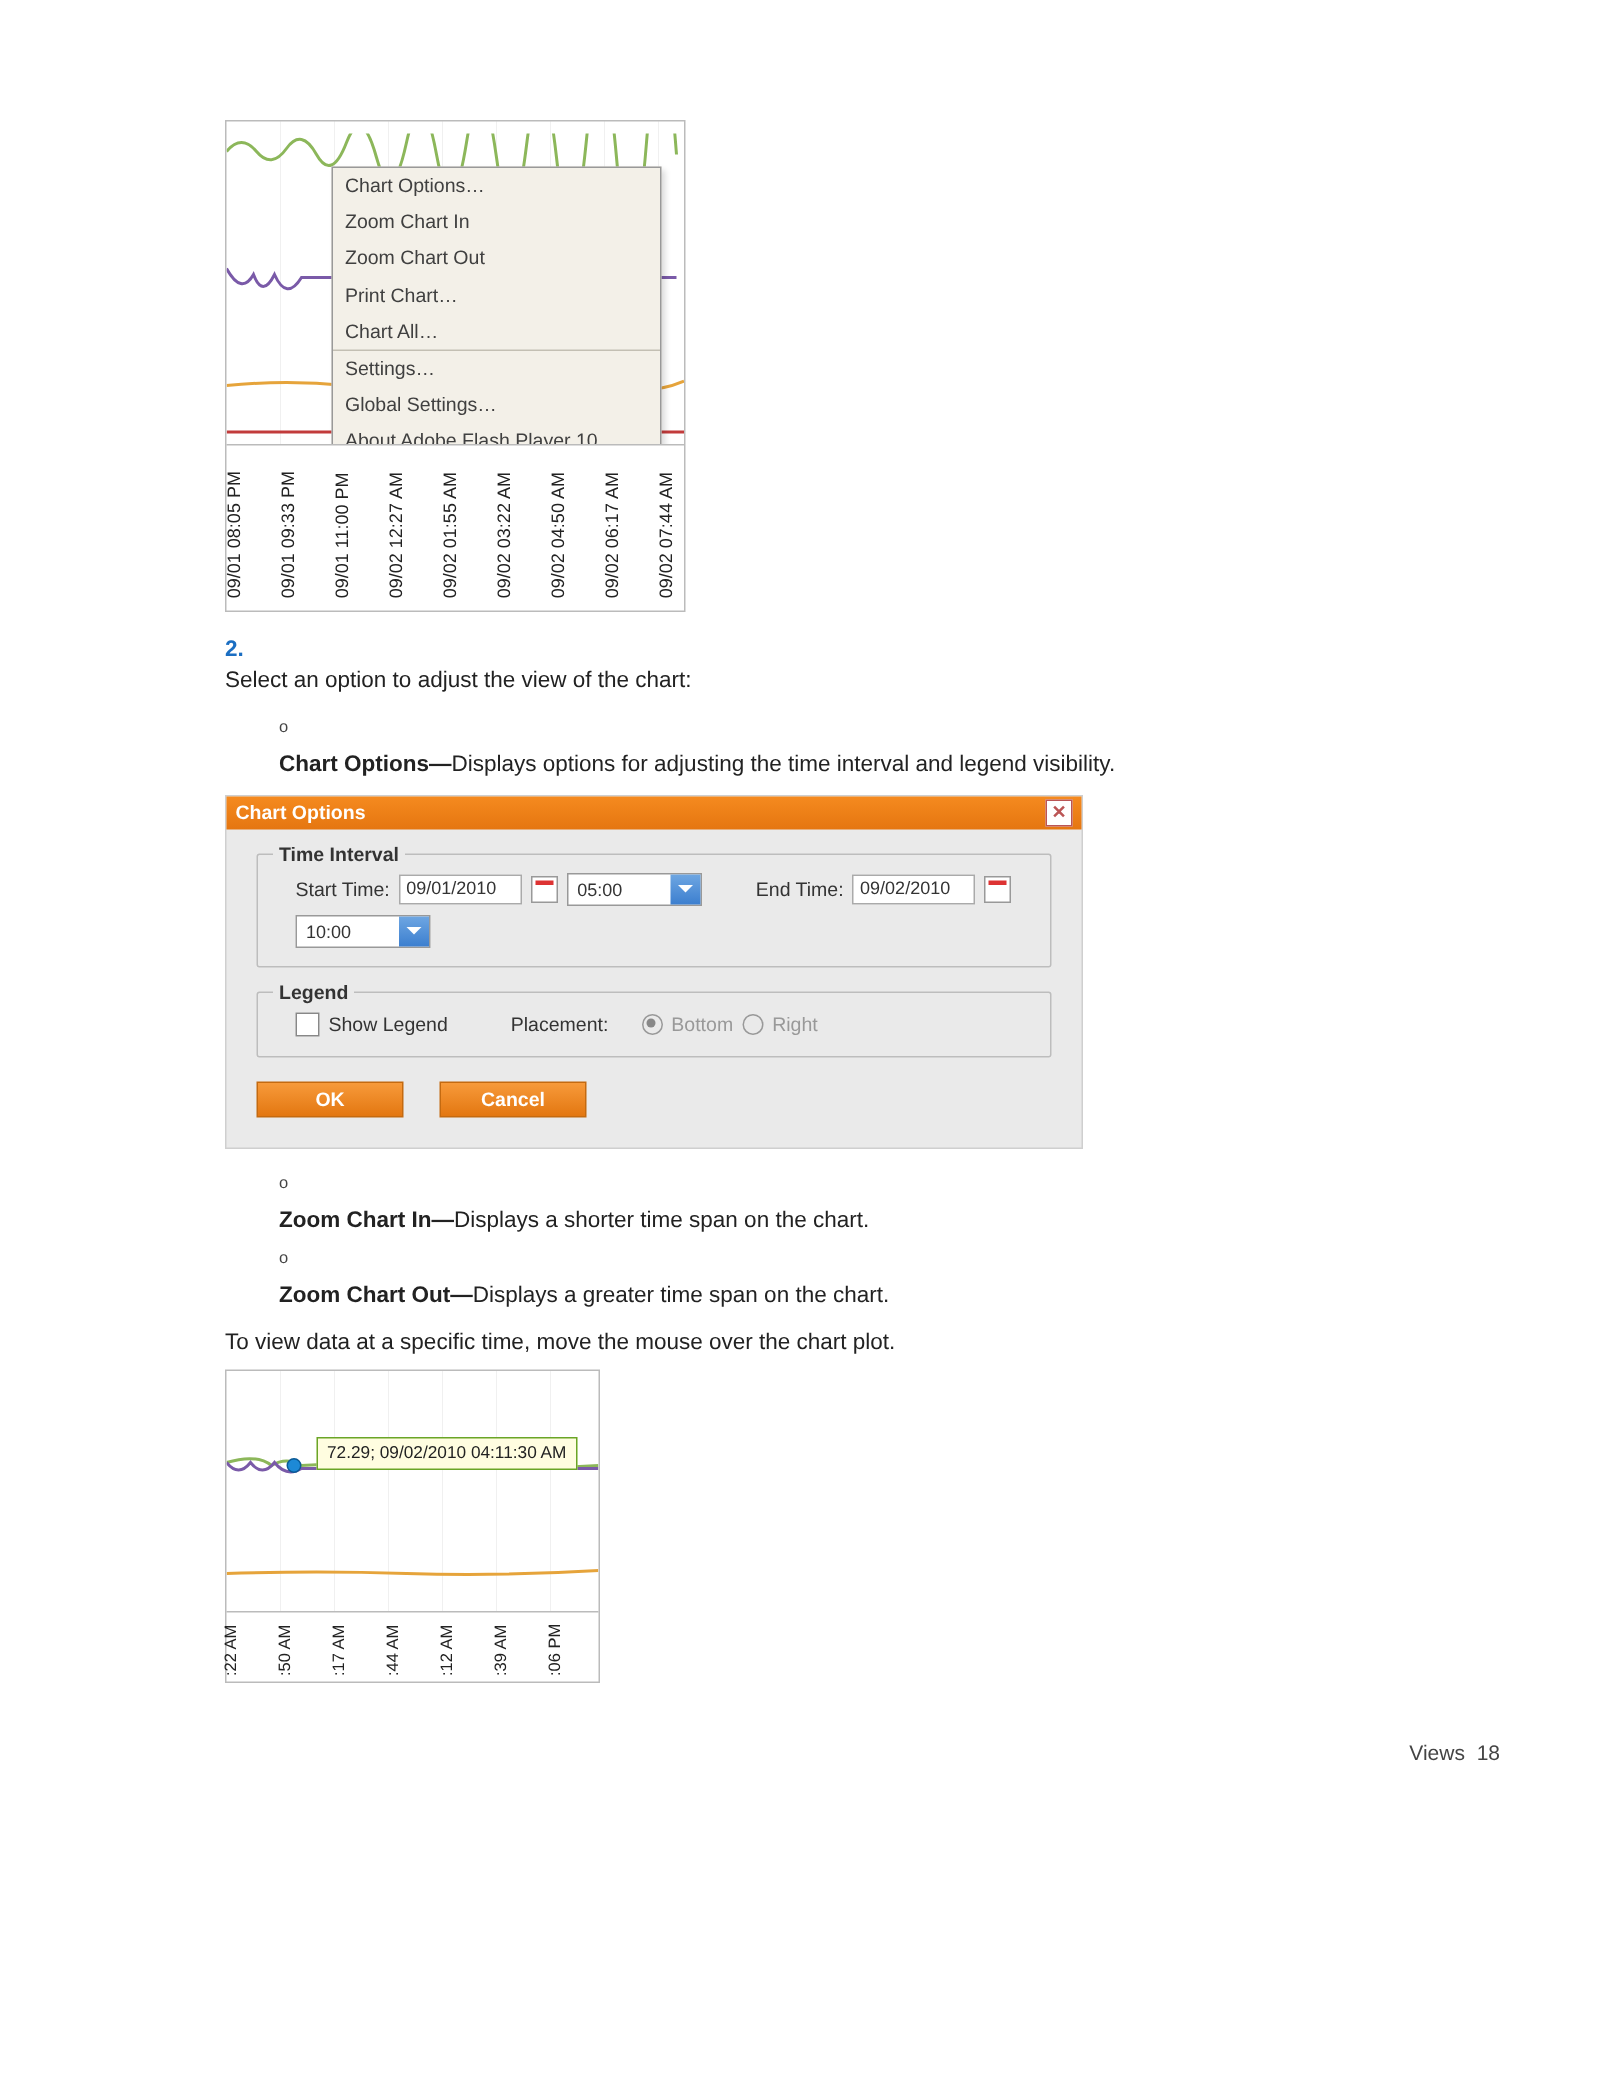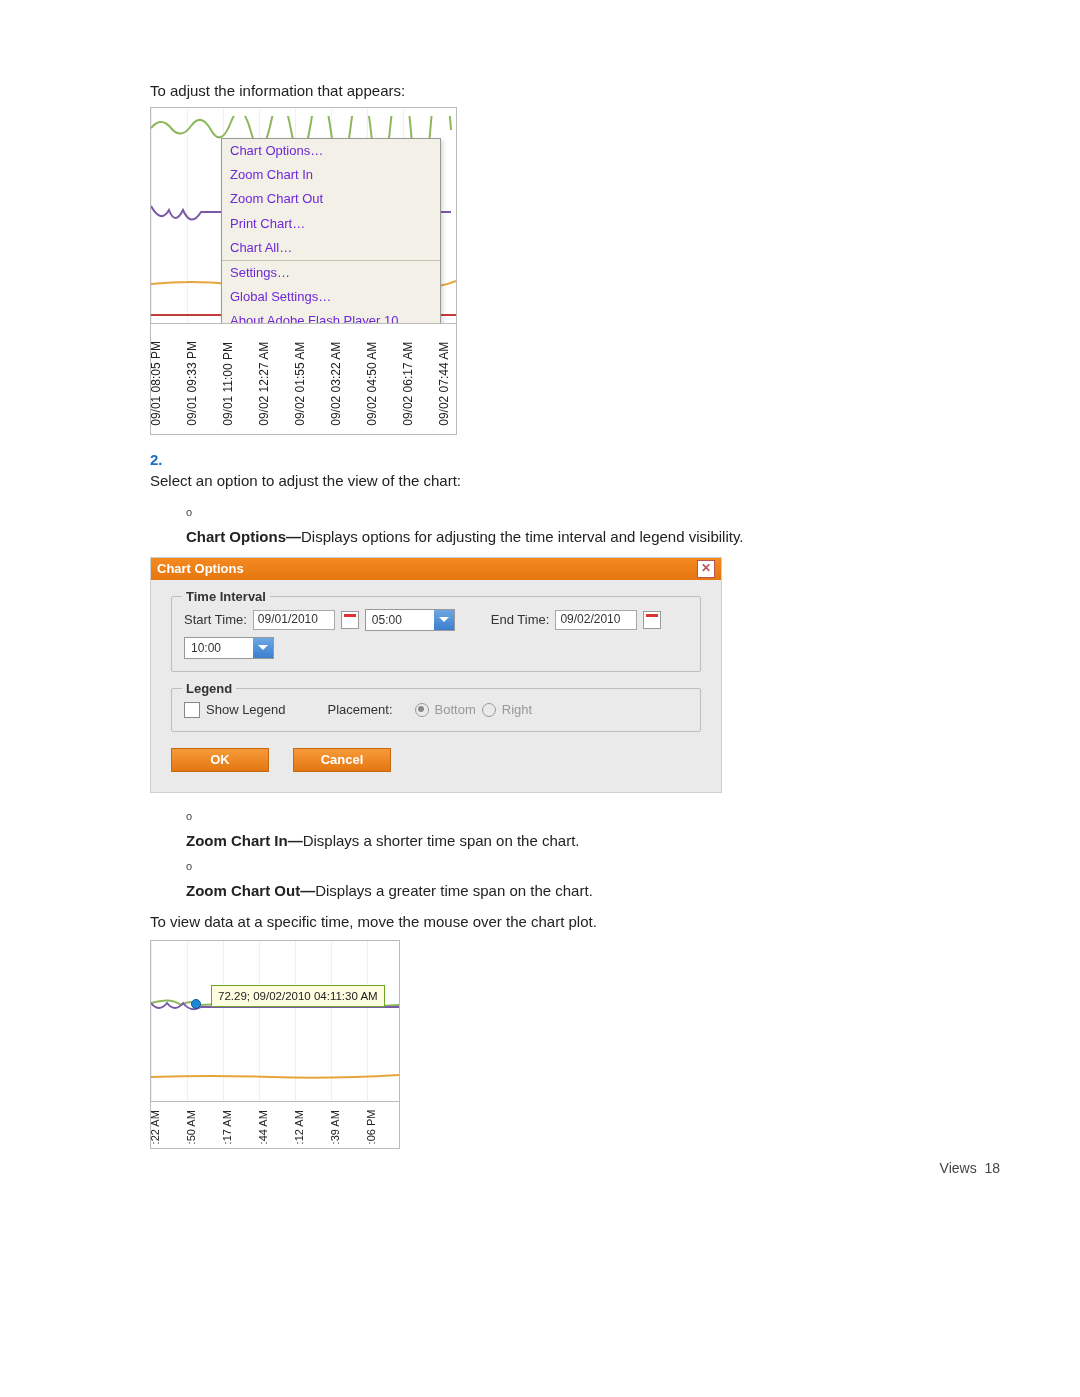--- a/index.html
+++ b/index.html
@@ -51,21 +51,21 @@
   .fig1 .line.red    { top: 205px; height: 4px; }
   .fig1 .line svg { width: 100%; height: 100%; display: block; }
   .ctx-menu {
     position: absolute;
     left: 70px; top: 30px;
     width: 218px;
     border: 1px solid #999;
     background: #f3f0e8;
     box-shadow: 2px 2px 4px rgba(0,0,0,0.15);
     font-size: 13px;
-    color: #6d28d9;
+    color: #404040;
   }
   .ctx-menu > div { padding: 3px 8px; cursor: default; }
   .ctx-menu .sep { height: 0; padding: 0; border-top: 1px solid #c3bfb3; margin: 0; }
   .xaxis {
     height: 110px;
     position: relative;
   }
   .xaxis .tick {
     position: absolute; bottom: 8px;
     width: 14px;
@@ -92,21 +92,21 @@
     align-items: center;
     justify-content: space-between;
   }
   .fig2 .titlebar span { color: #fff; font-weight: bold; font-size: 13px; }
   .fig2 .titlebar .close {
     width: 16px; height: 16px; border: 1px solid #b55; background: #fff;
     color: #b55; font-weight: bold; font-size: 12px; line-height: 14px; text-align: center;
     cursor: default;
   }
   .fig2 .body { padding: 16px 20px 20px 20px; }
-  .fieldset { border: 1px solid #bdbdbd; border-radius: 2px; padding: 12px 12px; margin-bottom: 16px; position: relative; }
+  .fieldset { border: 1px solid #bdbdbd; border-radius: 2px; padding: 12px 25px; margin-bottom: 16px; position: relative; }
   .fieldset .legend { position: absolute; top: -9px; left: 10px; background: #eaeaea; padding: 0 4px; font-weight: bold; color: #333; }
   .row { display: flex; align-items: center; gap: 6px; flex-wrap: wrap; }
   .row .lbl { color: #333; }
   .input-date { width: 72px; height: 18px; border: 1px solid #aaa; background: #fff; padding: 0 4px; font-size: 12px; }
   .cal-icon { width: 16px; height: 16px; border: 1px solid #999; background: #fff; position: relative; }
   .cal-icon::after { content: ""; position: absolute; left: 2px; right: 2px; top: 2px; height: 3px; background: #d33; }
   .dropdown {
     height: 20px; border: 1px solid #999; background: #fff;
     display: inline-flex; align-items: stretch;
   }
@@ -169,21 +169,20 @@
     right: 80px;
     top: 1160px;
     font-size: 14px; color: #444;
   }
 </style>
 </head>
 <body>
 
 <div class="page">
 
-  <p class="intro">To adjust the information that appears:</p>
 
 
   <div class="fig1">
     <div class="plot-area">
       <div class="line green">
         <svg viewBox="0 0 305 26" preserveAspectRatio="none">
             <path d="M0 12 Q10 0 20 12 T40 10 T60 14 T80 6 T100 16 T120 6 T140 14 T160 6 T180 16 T200 8 T220 16 T240 4 T260 16 T280 6 T300 14" fill="none" stroke="#8cb75a" stroke-width="2"></path>
           </svg>
       </div>
       <div class="line purple">

